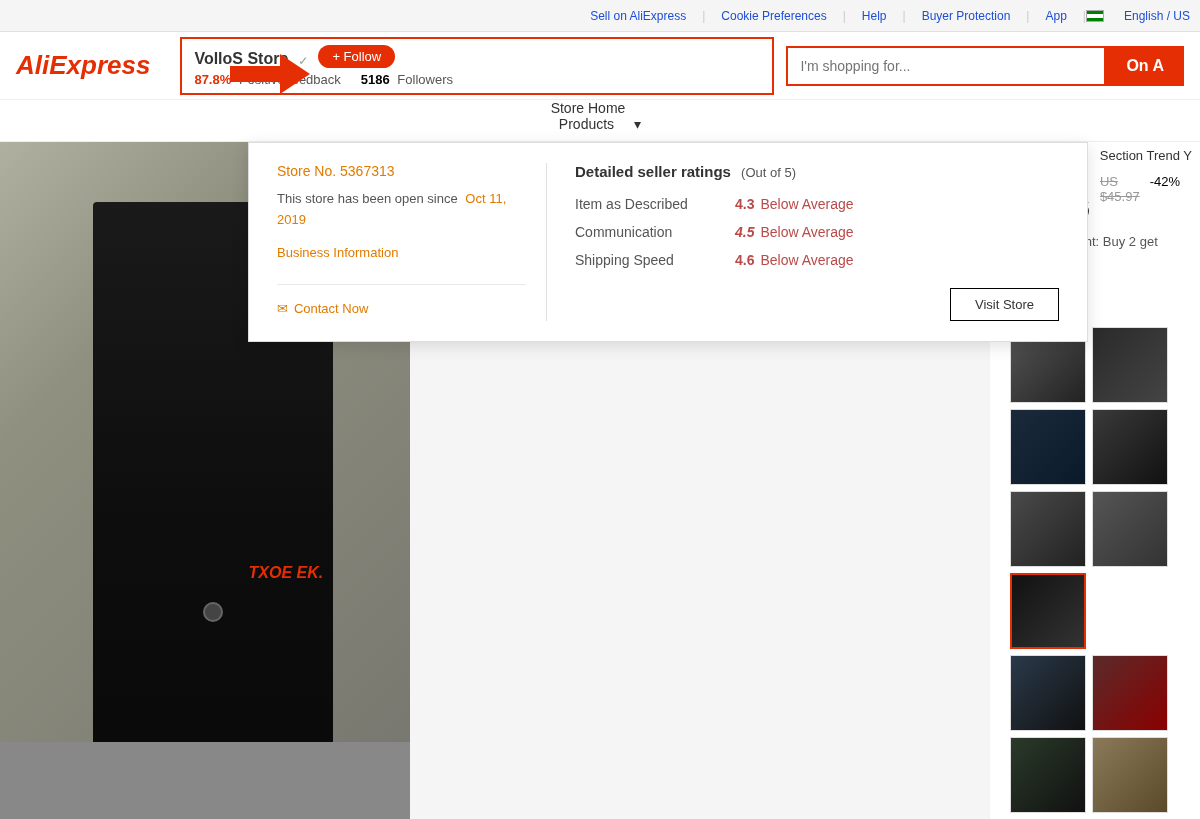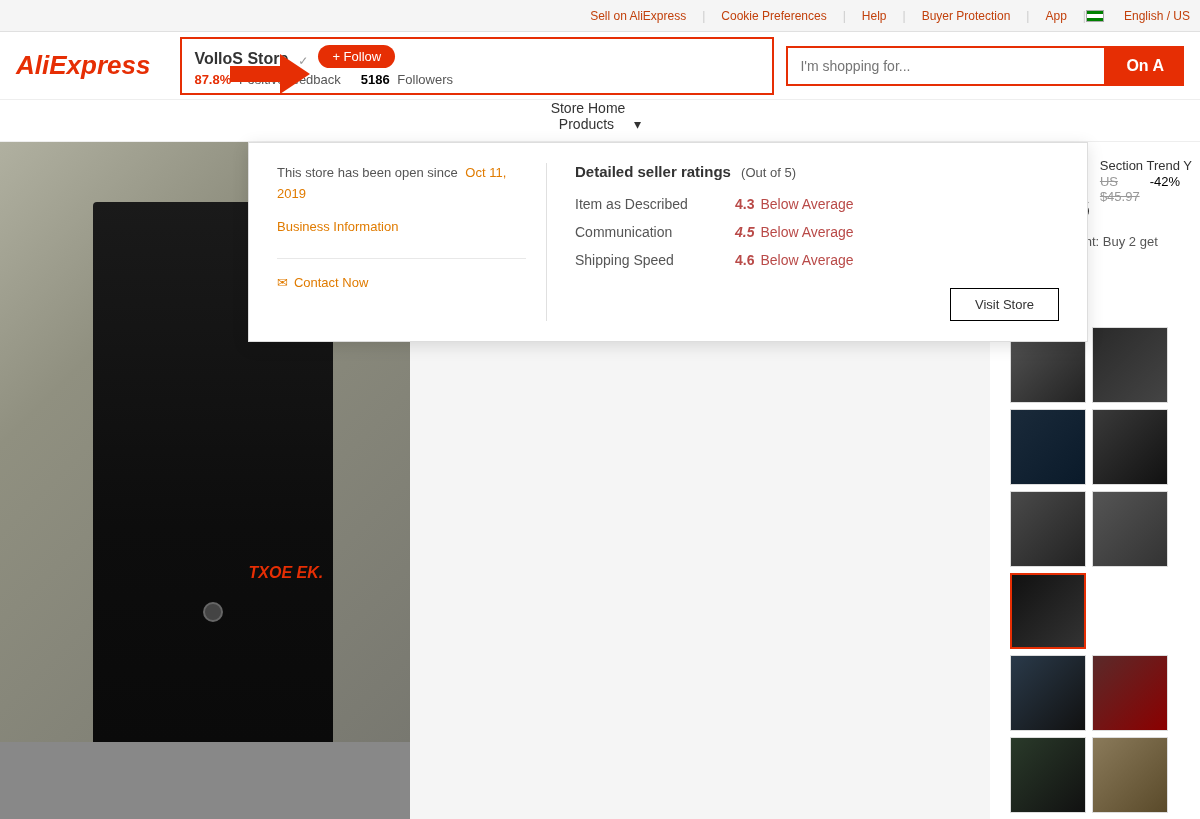--- a/index.html
+++ b/index.html
@@ -13,21 +13,21 @@
       justify-content: flex-end;
       align-items: center;
       padding: 0 10px;
       height: 32px;
       font-size: 12px;
       color: #555;
     }
     .top-nav-item {
       margin-left: 16px;
       cursor: pointer;
-      color: #c2410c;
+      color: #1d4ed8;
       white-space: nowrap;
     }
     .top-nav-sep { color: #ccc; margin-left: 16px; }
     .aliexpress-logo {
       color: #e62e04;
       font-size: 26px;
       font-weight: bold;
       font-style: italic;
       margin-right: 20px;
       white-space: nowrap;
@@ -135,20 +135,21 @@
 
         <div style="position:absolute; bottom:120px; left:50%; transform:translateX(-50%); width:20px; height:20px; background:#444; border:2px solid #666; border-radius:50%;"></div>
       </div>
     </div>
   </div>
 
   <div style="position:absolute; top:0px; left:248px; width:840px; background:#fff; border:1px solid #ddd; box-shadow:0 4px 16px rgba(0,0,0,0.12); z-index:100; padding:20px 28px 20px;">
     <div style="display:flex;">
 
       <div style="flex:0 0 270px; padding-right:20px; border-right:1px solid #e0e0e0;">
+        <div style="color:#e07b00; font-size:14px; margin-bottom:10px;">Store No. 5367313</div>
         <div style="font-size:13px; color:#555; margin-bottom:14px; line-height:1.6;">
           <span>This store has been open since</span>
           <span style="color:#e07b00; margin-left:4px;">Oct 11, 2019</span>
         </div>
         <div style="color:#e07b00; font-size:13px; cursor:pointer; margin-bottom:24px;">Business Information</div>
 
         <div style="height:1px; background:#e8e8e8; margin-bottom:16px;"></div>
 
         <div style="display:flex; align-items:center; gap:6px; color:#e07b00; cursor:pointer; font-size:13px;">
           <span>✉</span>
@@ -216,16 +217,16 @@
     </div>
 
     <div style="display:flex; gap:6px; margin-bottom:6px; flex-wrap:wrap;">
       <div style="width:76px;height:76px;background:linear-gradient(135deg,#2a3a4a,#111);border:1px solid #ddd;cursor:pointer;"></div>
       <div style="width:76px;height:76px;background:linear-gradient(135deg,#5a2a2a,#8b0000);border:1px solid #ddd;cursor:pointer;"></div>
       <div style="width:76px;height:76px;background:linear-gradient(135deg,#2a3a2a,#111);border:1px solid #ddd;cursor:pointer;"></div>
       <div style="width:76px;height:76px;background:linear-gradient(135deg,#8a7a5a,#5a4a2a);border:1px solid #ddd;cursor:pointer;"></div>
 
     </div>
 
-    <div style="position:absolute; right:0; top:12px; font-size:13px; color:#333; padding:4px 8px; background:#fff;">Section Trend Y</div>
+    <div style="position:absolute; right:0; top:2px; font-size:13px; color:#333; padding:4px 8px; background:#fff;">Section Trend Y</div>
   </div>
 
 </div>
 
 </body></html>

